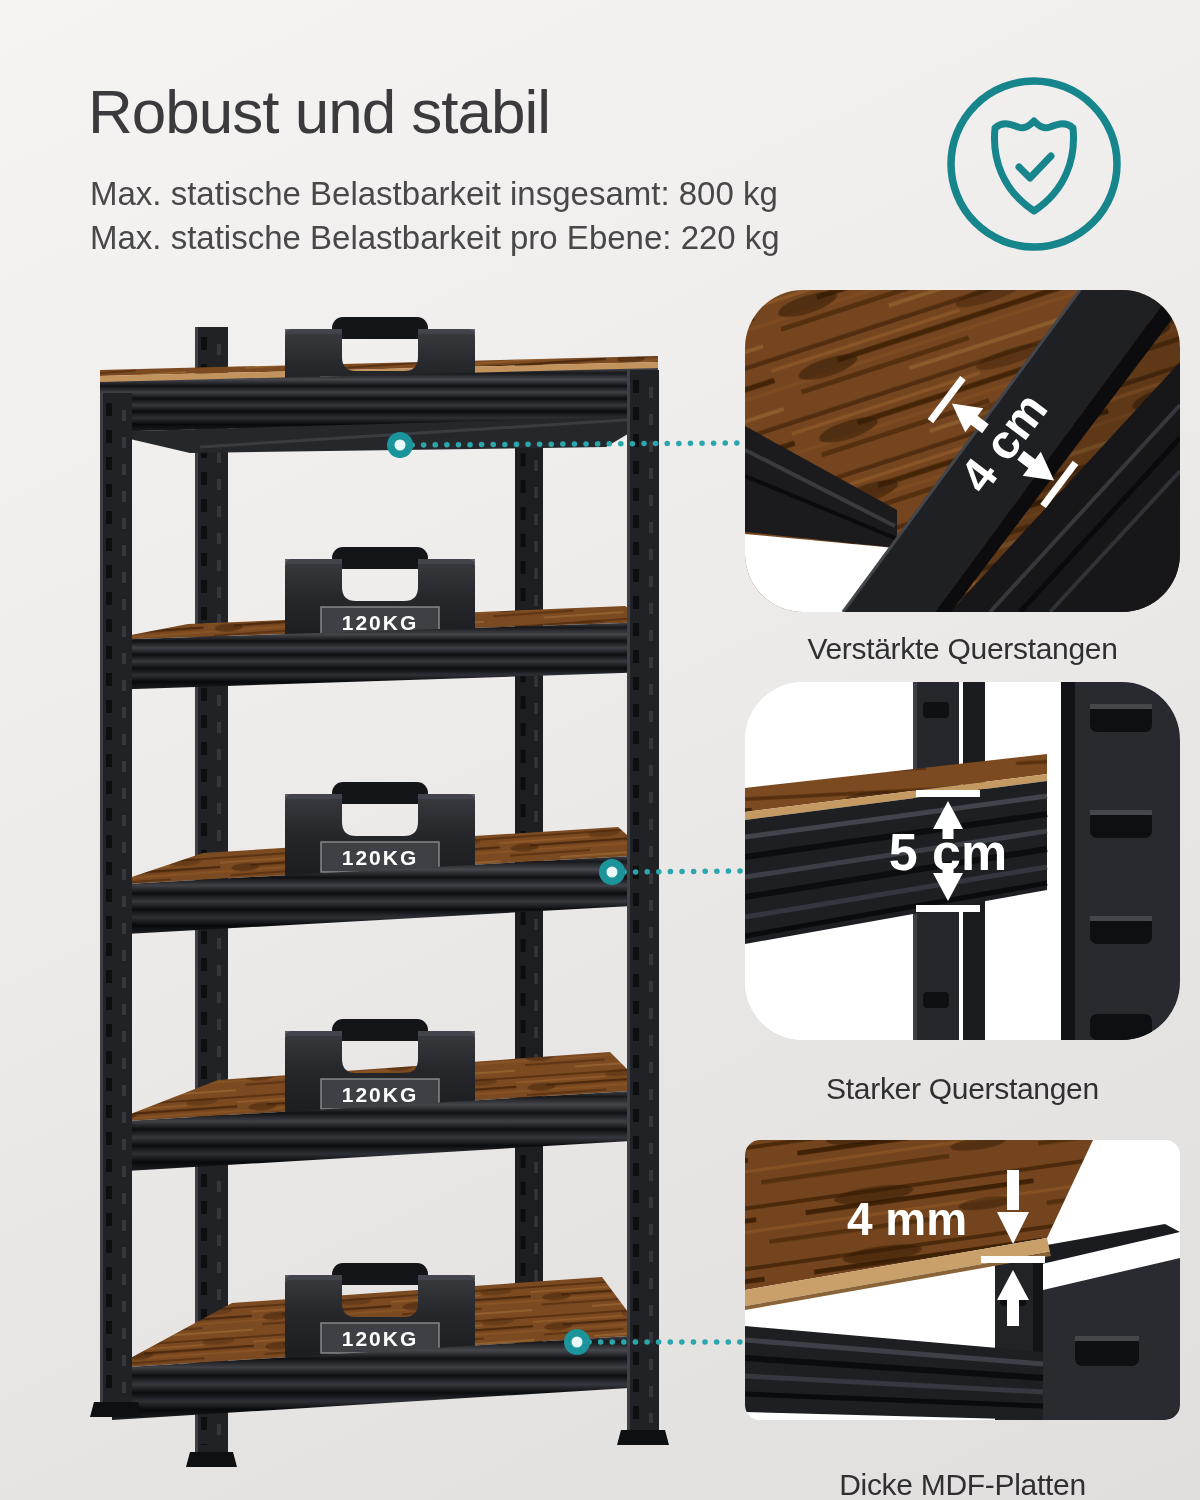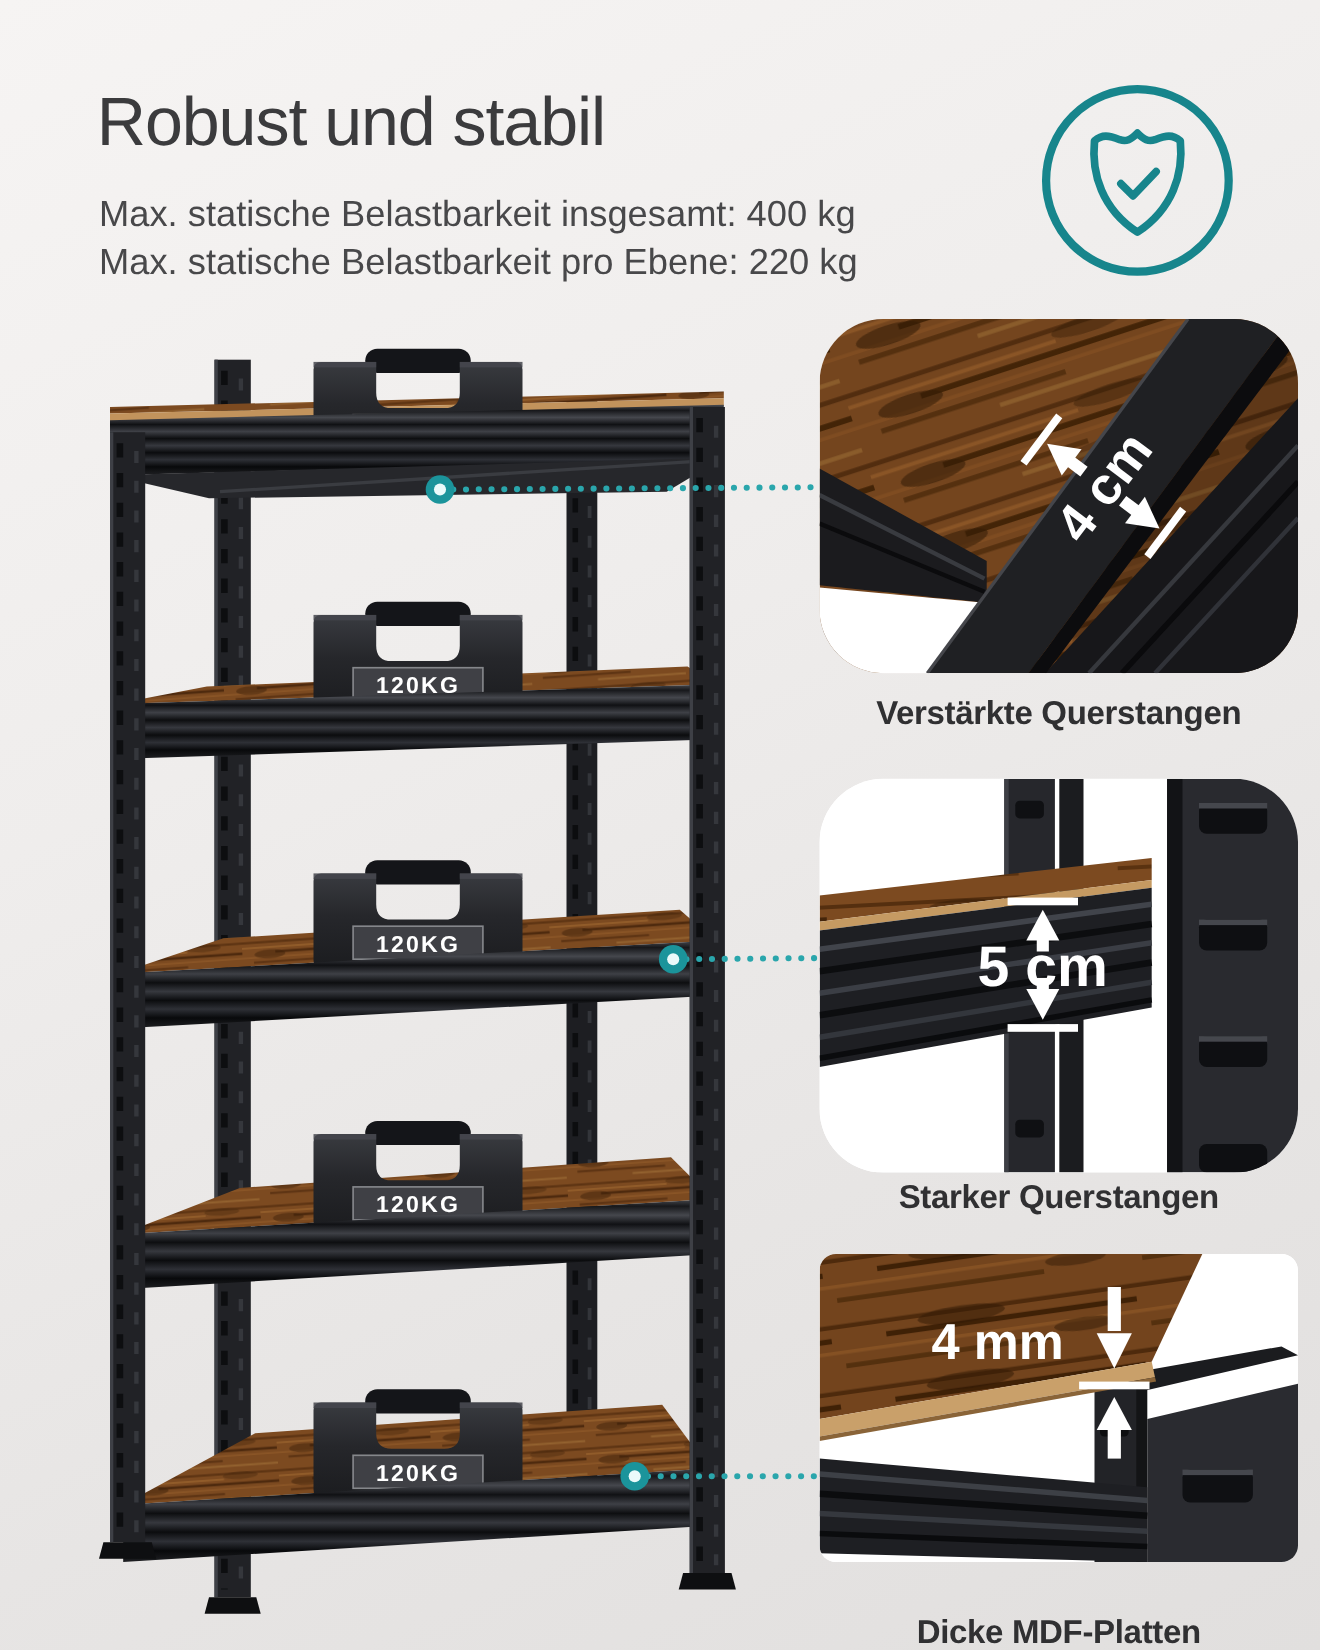--- a/index.html
+++ b/index.html
@@ -4,38 +4,38 @@
 <style>
   html,body{margin:0;padding:0;}
   body{font-family:"Liberation Sans",sans-serif;}
   .canvas{position:relative;width:1200px;height:1500px;overflow:hidden;
     background:linear-gradient(155deg,#f6f4f3 0%,#efedec 38%,#e7e5e4 70%,#e1dfde 100%);}
   .abs{position:absolute;}
   .title{left:88px;top:76px;font-size:62px;font-weight:400;color:#3b3b3d;letter-spacing:-1px;}
   .subtitle{left:90px;top:172px;font-size:33px;line-height:44px;color:#48484a;}
   .callout{position:absolute;left:745px;width:435px;border-radius:58px;overflow:hidden;background:#fff;}
   .co1{top:290px;height:322px;}
-  .co2{top:708px;height:358px;}
+  .co2{top:682px;height:358px;}
   .co3{top:1140px;height:280px;border-radius:15px;}
   .callout-label{position:absolute;left:745px;width:435px;text-align:center;
-    font-size:30px;font-weight:700;color:#303032;letter-spacing:-0.3px;}
+    font-size:30px;font-weight:400;color:#303032;letter-spacing:-0.3px;}
   .cl1{top:632px;} .cl2{top:1072px;} .cl3{top:1428px;margin-top:40px;}
   .dim-text{font-family:"Liberation Sans",sans-serif;font-weight:700;fill:#ffffff;}
   .wtlabel{font-family:"Liberation Sans",sans-serif;font-weight:700;font-size:21px;
     fill:#ffffff;letter-spacing:2px;text-anchor:middle;}
   svg{display:block;}
 </style>
 </head>
 <body>
 
 <div class="canvas">
 
   <div class="abs title">Robust und stabil</div>
   <div class="abs subtitle">
-    <div>Max. statische Belastbarkeit insgesamt: 400 kg</div>
+    <div>Max. statische Belastbarkeit insgesamt: 800 kg</div>
     <div>Max. statische Belastbarkeit pro Ebene: 220 kg</div>
   </div>
 
   <svg class="abs" style="left:942px;top:72px" width="185" height="185" viewBox="0 0 185 185">
     <circle cx="92" cy="92" r="83" fill="none" stroke="#17858c" stroke-width="7.5"></circle>
     <g transform="translate(92,94)" fill="none" stroke="#17858c" stroke-width="7" stroke-linejoin="round" stroke-linecap="round">
       <path d="M0,-45 C6,-39 10,-37 16,-39 C26,-43 32,-44 39,-38 C42,-8 32,24 0,45 C-32,24 -42,-8 -39,-38 C-32,-44 -26,-43 -16,-39 C-10,-37 -6,-39 0,-45 Z"></path>
       <path d="M-15,1 L-4,12 L17,-10"></path>
     </g>
   </svg>

